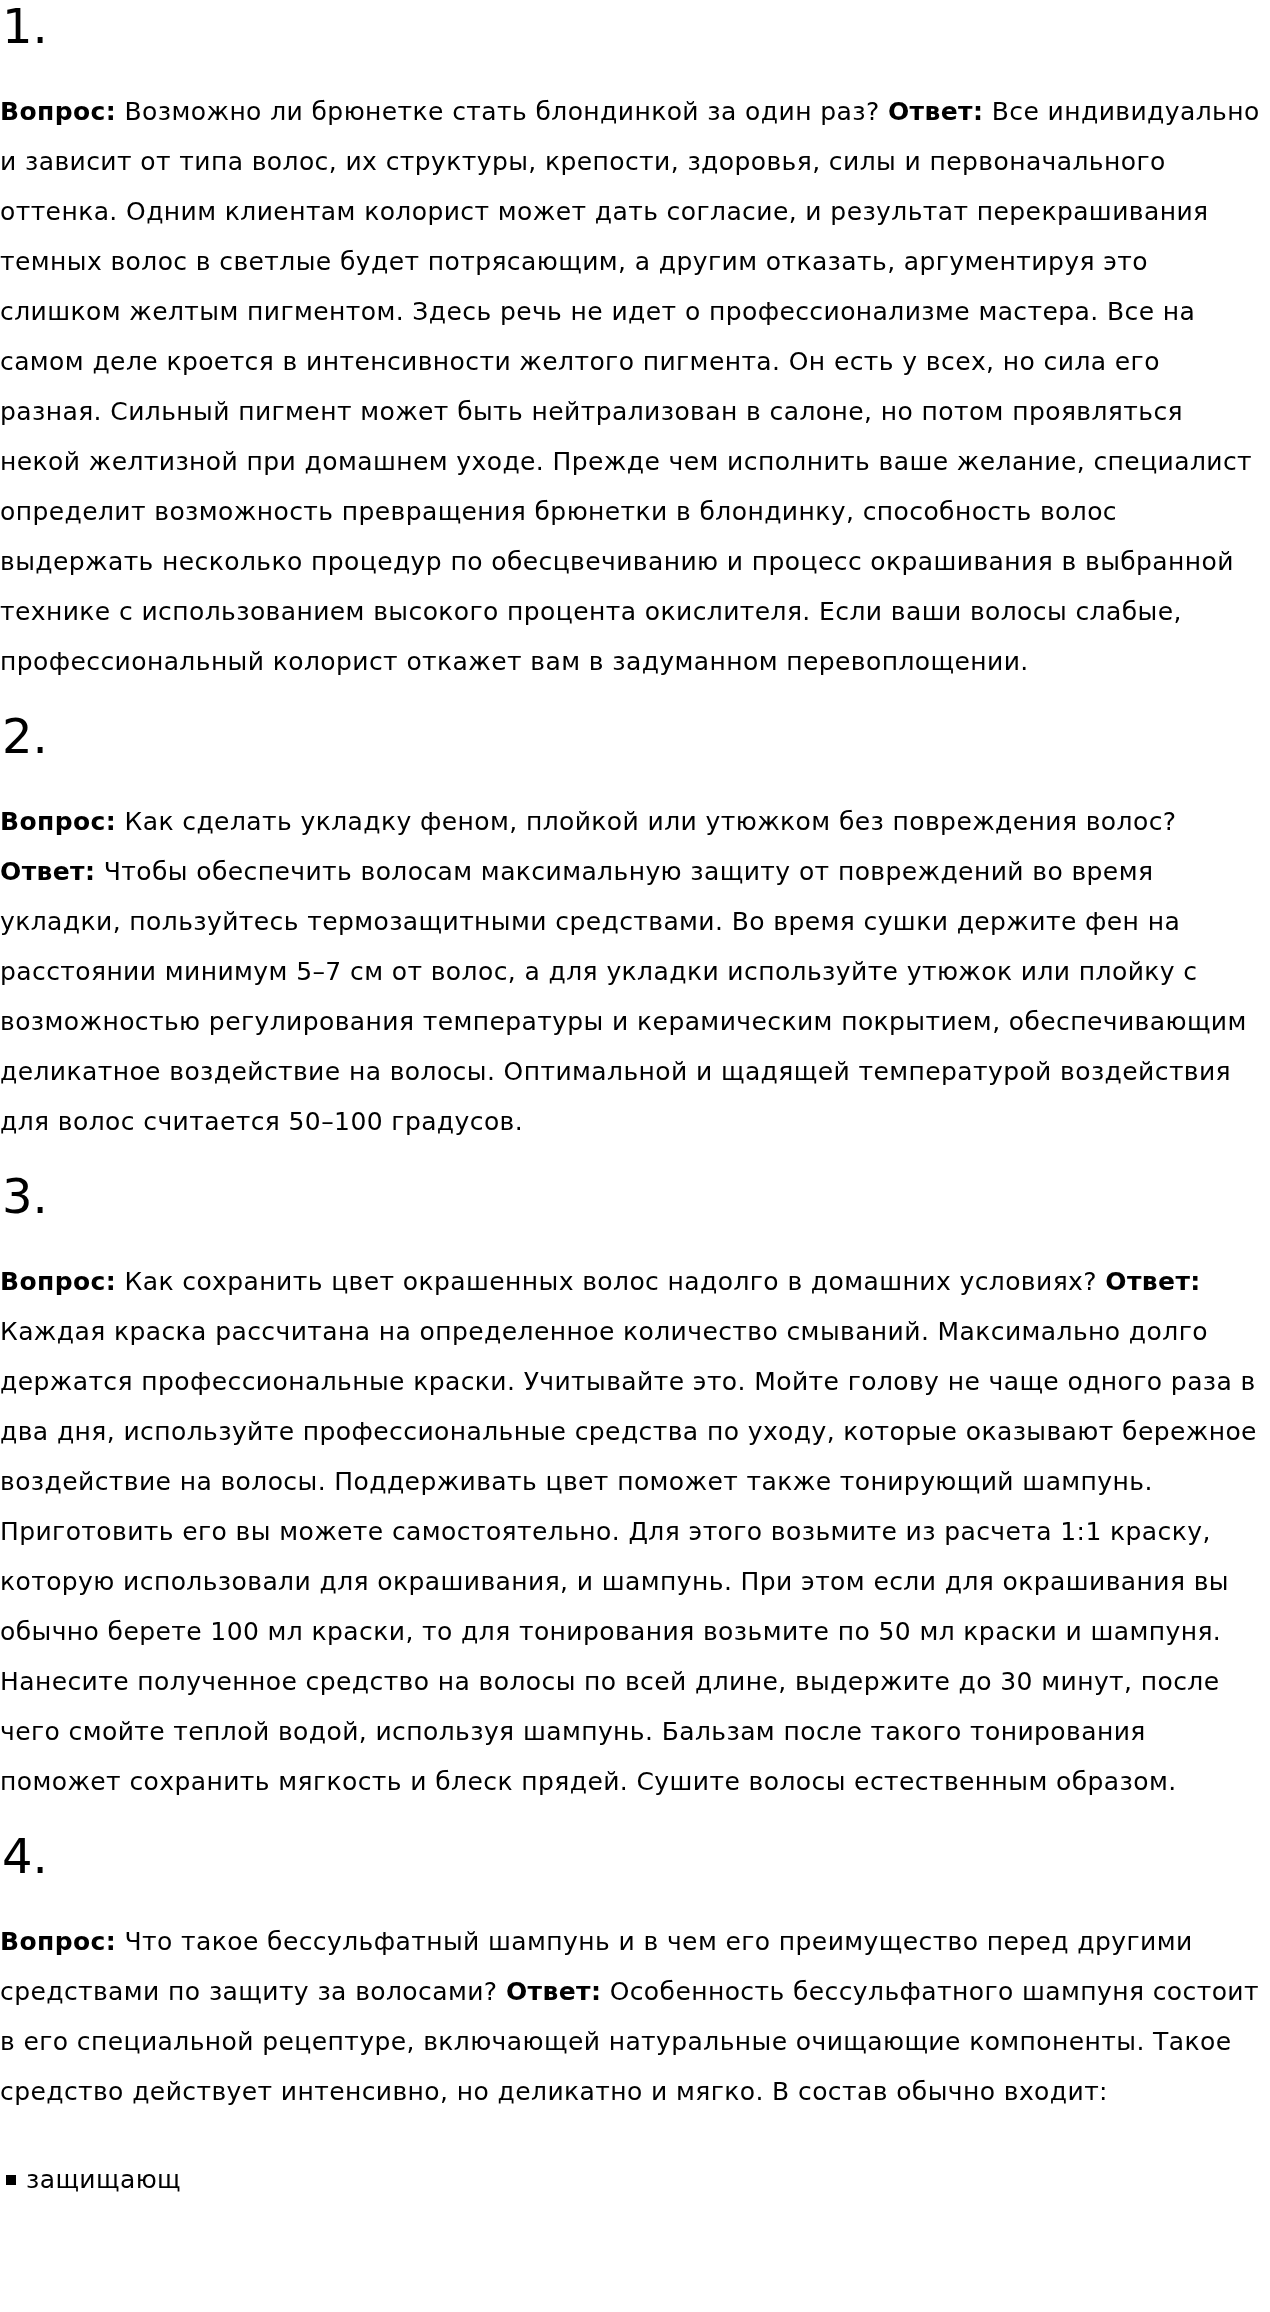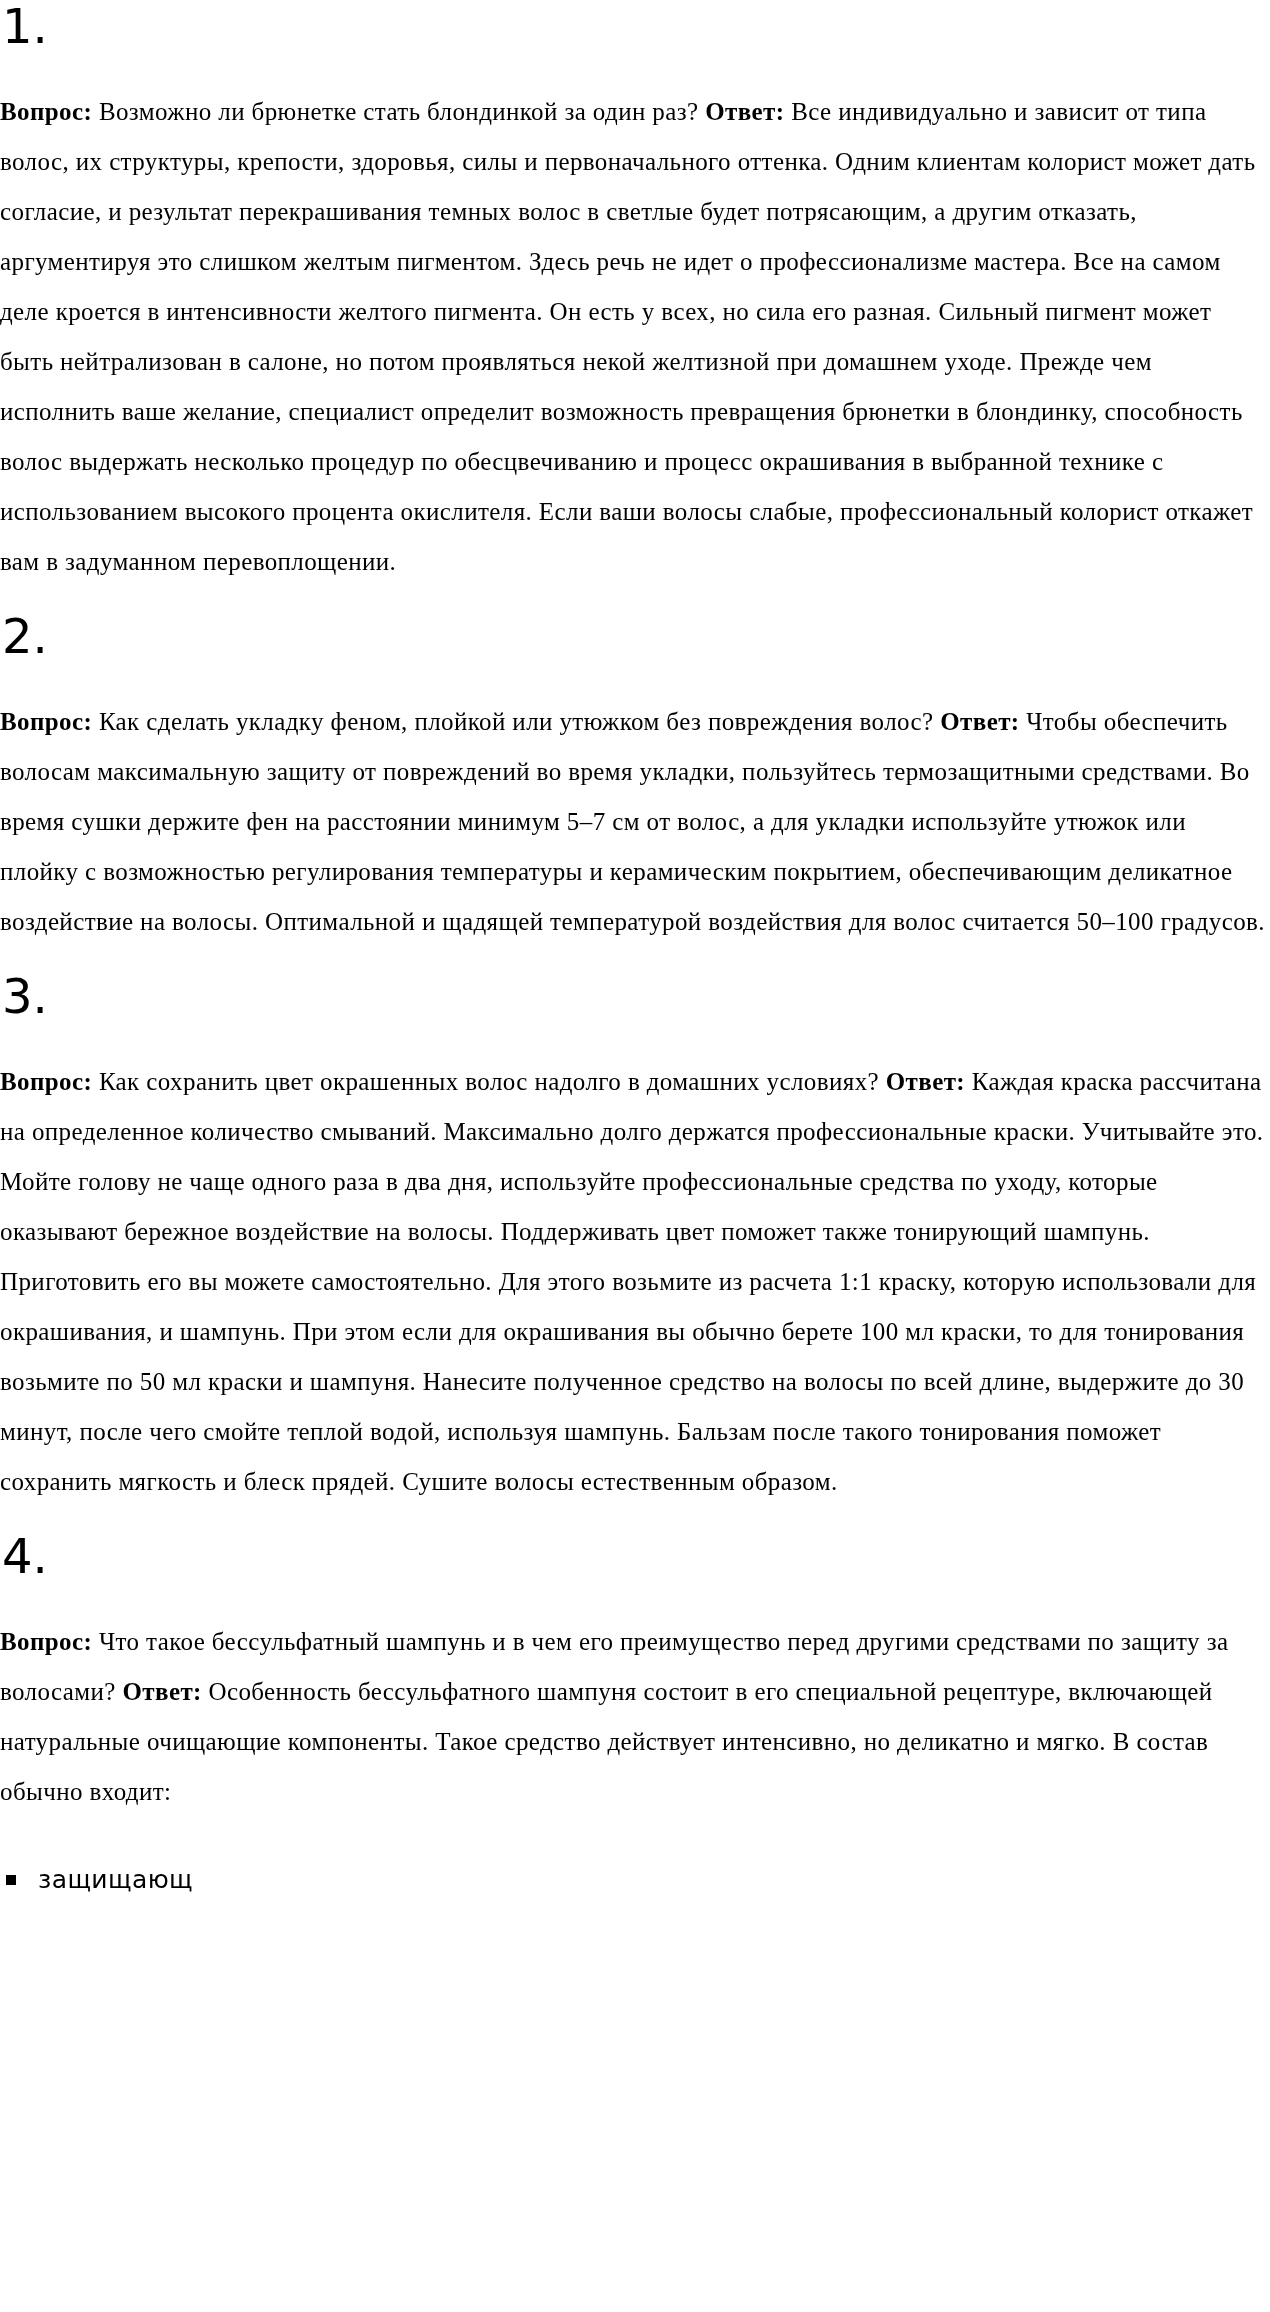--- a/index.html
+++ b/index.html
@@ -27,33 +27,32 @@
     font-weight: 400;
     letter-spacing: 0;
     margin: 25px 0 0 0;
     padding: 0 0 0 2px;
   }
   .qa-section:first-child h1 {
     margin-top: 2px;
   }
   .qa-section p {
     margin: 37px 0 0 0;
-    font-family: Liberation Serif, serif;
   }
   .qa-section b {
     font-weight: 700;
   }
   ul.components-list {
     margin: 38px 0 0 0;
     padding: 0;
     list-style: none;
   }
   ul.components-list li {
     position: relative;
-    padding-left: 38px;
+    padding-left: 26px;
     line-height: 50px;
   }
   .square-bullet {
     position: absolute;
     left: 6px;
     top: 20px;
     width: 10px;
     height: 10px;
     background: #000000;
     display: inline-block;

